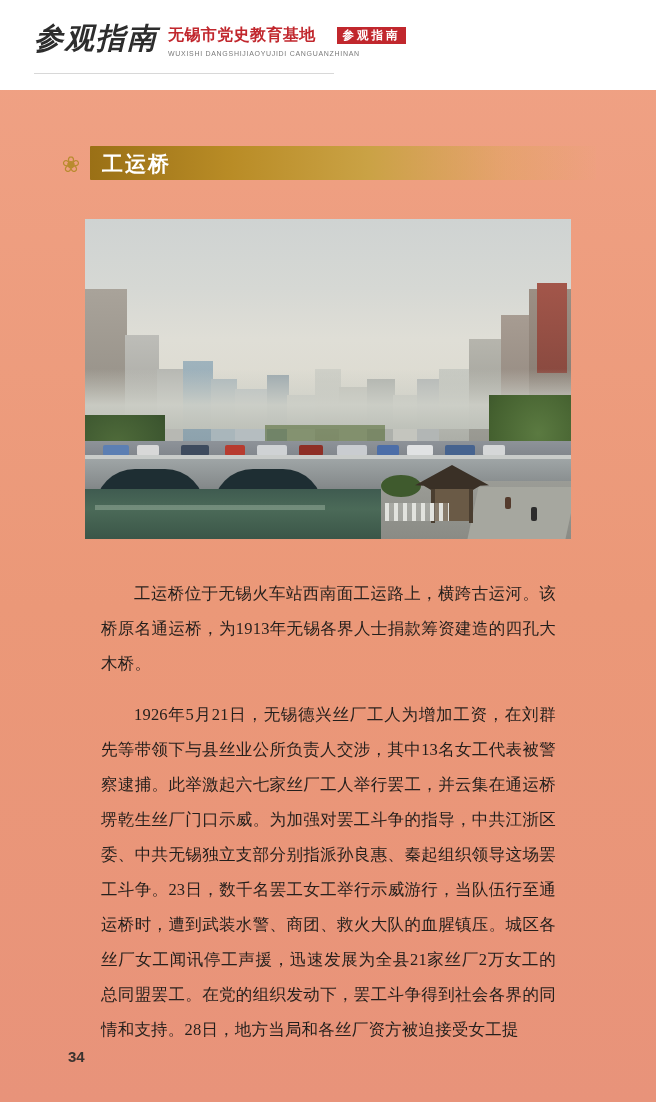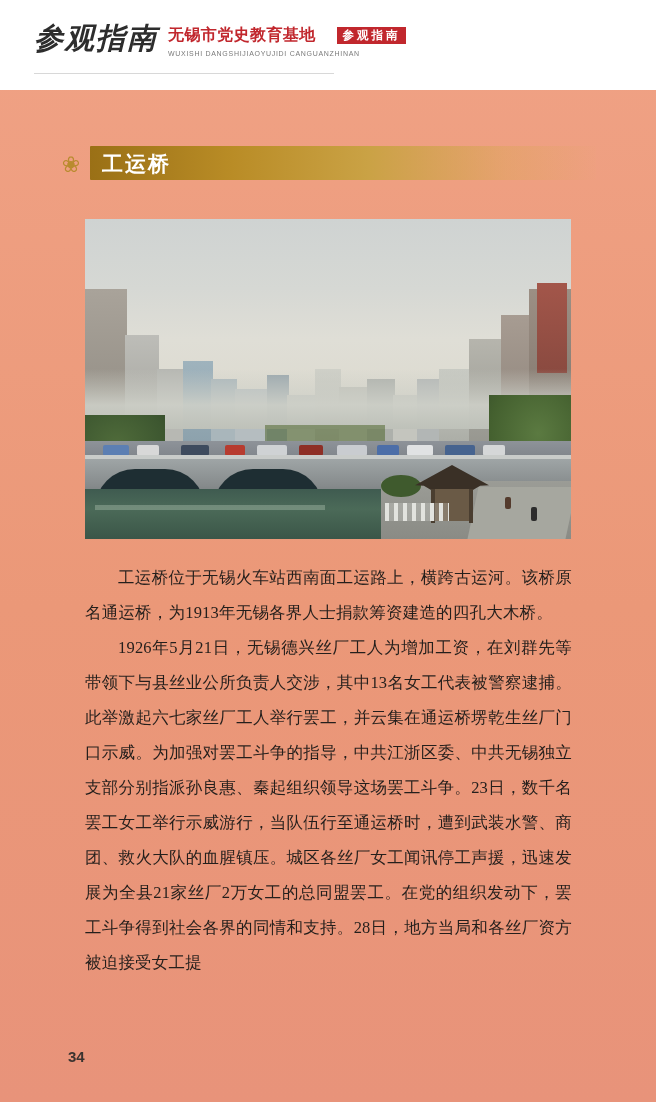--- a/index.html
+++ b/index.html
@@ -239,21 +239,21 @@
     left: 85px;
     top: 560px;
     width: 487px;
     font-size: 16.5px;
     line-height: 35px;
     color: #241f1c;
     text-align: justify;
     font-family: "Liberation Serif", "DejaVu Serif", serif;
   }
   .body-text p {
-    margin: 0;
+    margin: 16px;
     text-indent: 2em;
     letter-spacing: 0.2px;
   }
   
   .page-number {
     position: absolute;
     left: 68px;
     top: 1048px;
     font-size: 15px;
     font-weight: bold;

